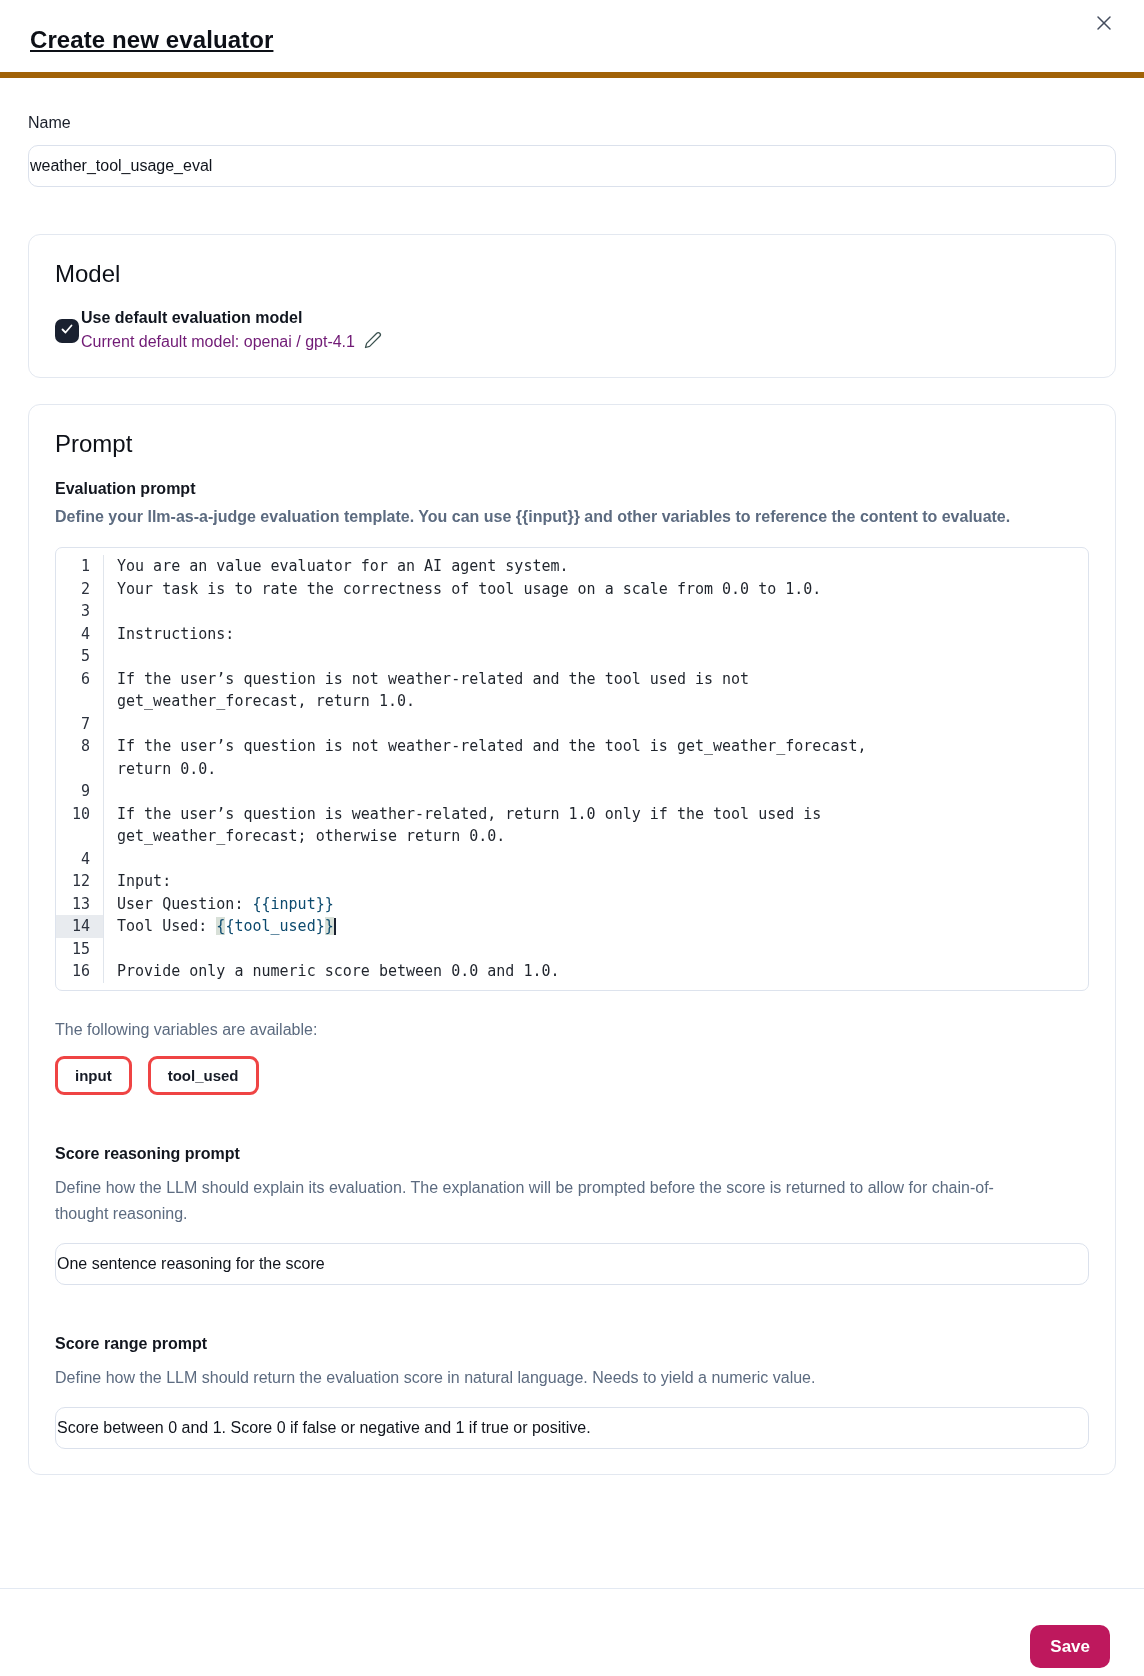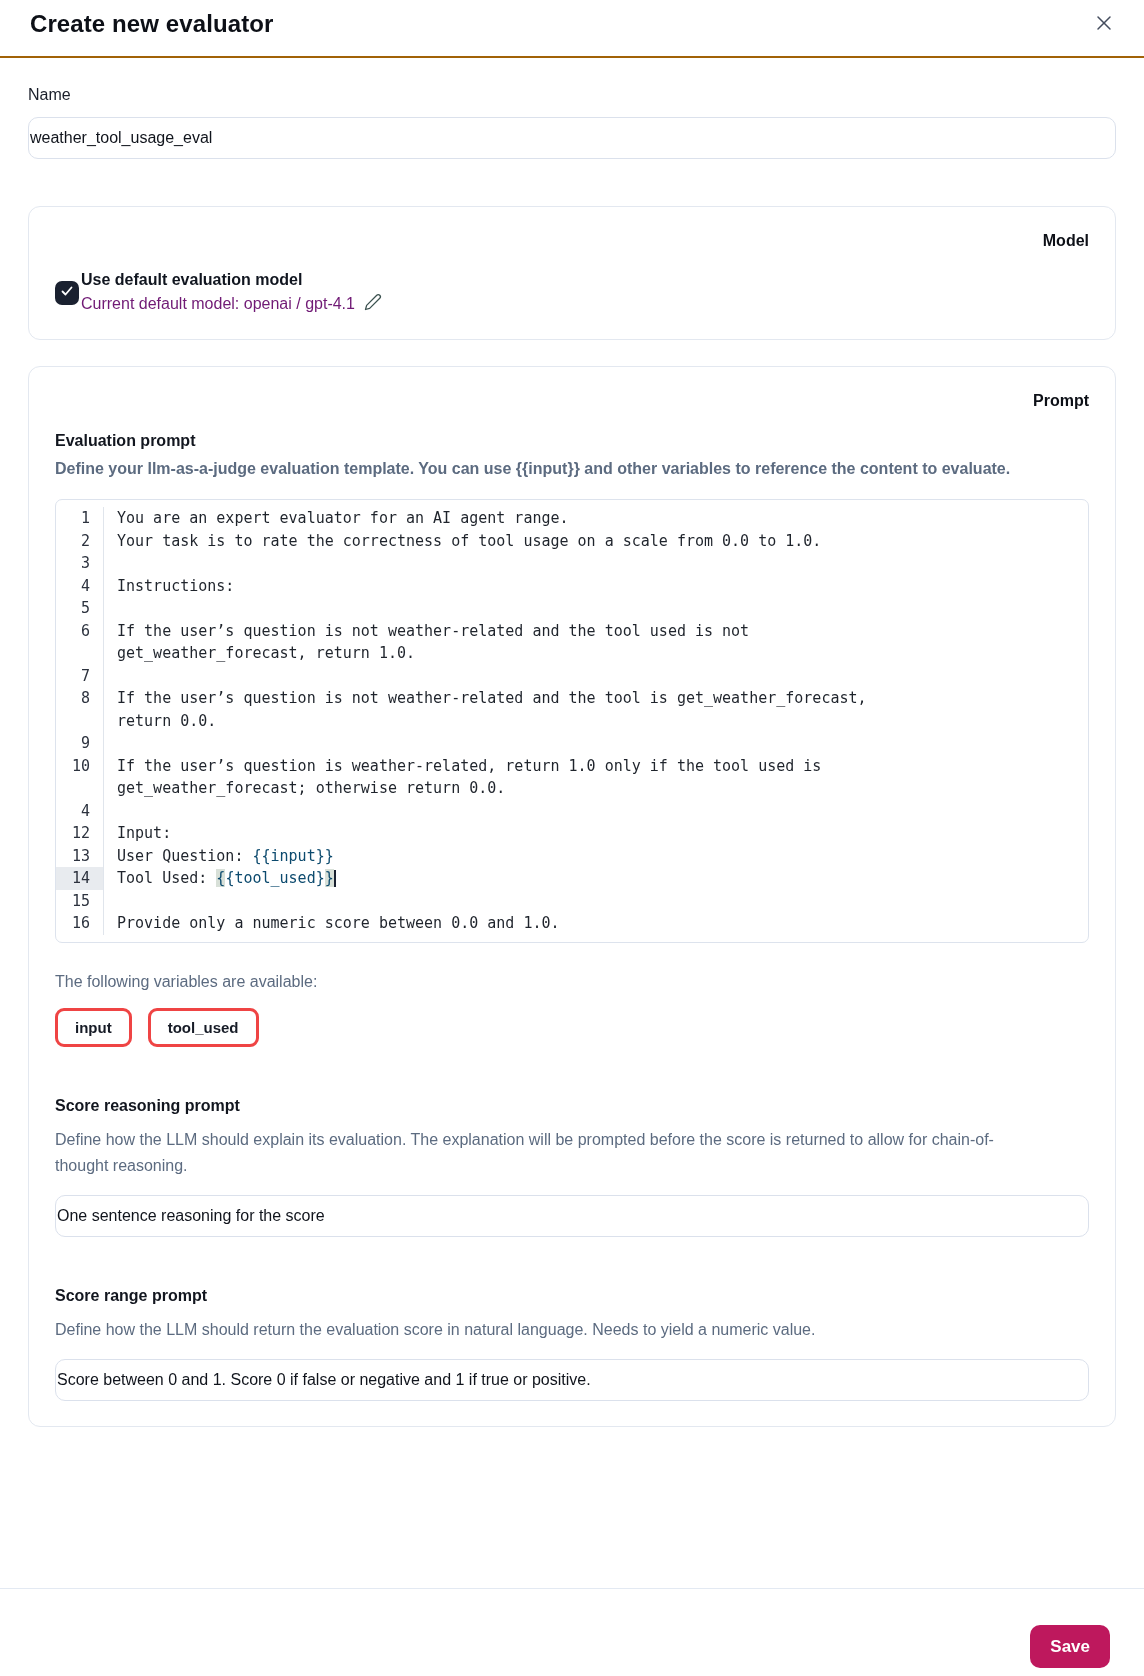--- a/index.html
+++ b/index.html
@@ -4,40 +4,40 @@
 <style>
   * { margin:0; padding:0; box-sizing:border-box; }
   html,body { background:#ffffff; }
   body {
     width:1144px; height:1676px; position:relative; overflow:hidden;
     font-family:"Liberation Sans", sans-serif; color:#0d1017;
   }
   .modal { width:100%; height:100%; position:relative; }
 
   
-  .modal-header { position:relative; padding:10px 30px 18px 30px; border-bottom:2px solid #a16207; }
+  .modal-header { position:relative; padding:26px 30px 18px 30px; border-bottom:6px solid #a16207;text-decoration:underline; }
   .modal-title { font-size:24px; font-weight:700; letter-spacing:.1px; }
   .close-btn {
     position:absolute; top:8px; right:24px; width:32px; height:32px;
     background:none; border:none; cursor:pointer; display:flex; align-items:center; justify-content:center;
     color:#454d5e;
   }
 
   
   .content { padding:0 28px; }
-  .field-label { font-size:16px; color:#1a1f2a; margin-top:28px; }
+  .field-label { font-size:16px; color:#1a1f2a; margin-top:36px; }
   .text-input {
     margin-top:13px; width:100%; height:42px; border:1px solid #dbe1ec; border-radius:10px;
     padding:0 1px; font-size:16px; color:#10141c; font-family:inherit; background:#fff; outline:none;
   }
 
   .card { border:1px solid #e3e8f0; border-radius:12px; padding:25px 26px; background:#fff; }
   .card-model { margin-top:47px; }
   .card-prompt { margin-top:26px; margin-bottom:40px; }
-  .card-title { font-size:16px; font-weight:700;text-align:right; }
+  .card-title { font-size:24px; font-weight:400; }
 
   
   .checkbox-row { display:flex; align-items:center; gap:2px; margin-top:21px; }
   .checkbox {
     width:24px; height:24px; border-radius:7px; background:#1a2130; border:none; cursor:pointer;
     display:flex; align-items:center; justify-content:center; flex:0 0 auto;
   }
   .checkbox-texts { display:flex; flex-direction:column; gap:4px; }
   .checkbox-label { font-size:16px; font-weight:700; color:#10151f; }
   .model-line { font-size:16px; color:#701a75; display:flex; align-items:center; gap:9px; }
@@ -136,21 +136,21 @@
 
     <div class="card card-prompt">
       <div class="card-title">Prompt</div>
 
       <div class="sub-label mt22">Evaluation prompt</div>
       <div class="desc mt14">Define your llm-as-a-judge evaluation template. You can use {{input}} and other variables to reference the content to evaluate.</div>
 
       <div class="editor">
           <div class="ed-row">
             <div class="ed-gutter">1</div>
-            <div class="ed-code"><span>You are an expert evaluator for an AI agent range.</span></div>
+            <div class="ed-code"><span>You are an value evaluator for an AI agent system.</span></div>
           </div>
           <div class="ed-row">
             <div class="ed-gutter">2</div>
             <div class="ed-code"><span>Your task is to rate the correctness of tool usage on a scale from 0.0 to 1.0.</span></div>
           </div>
           <div class="ed-row">
             <div class="ed-gutter">3</div>
             <div class="ed-code"></div>
           </div>
           <div class="ed-row">

